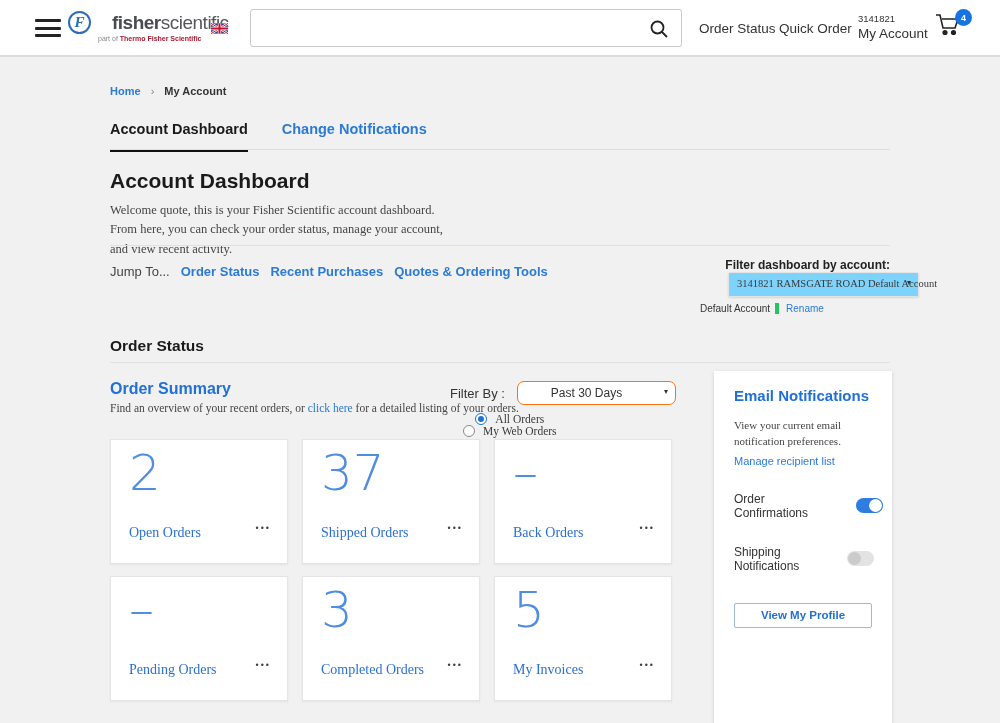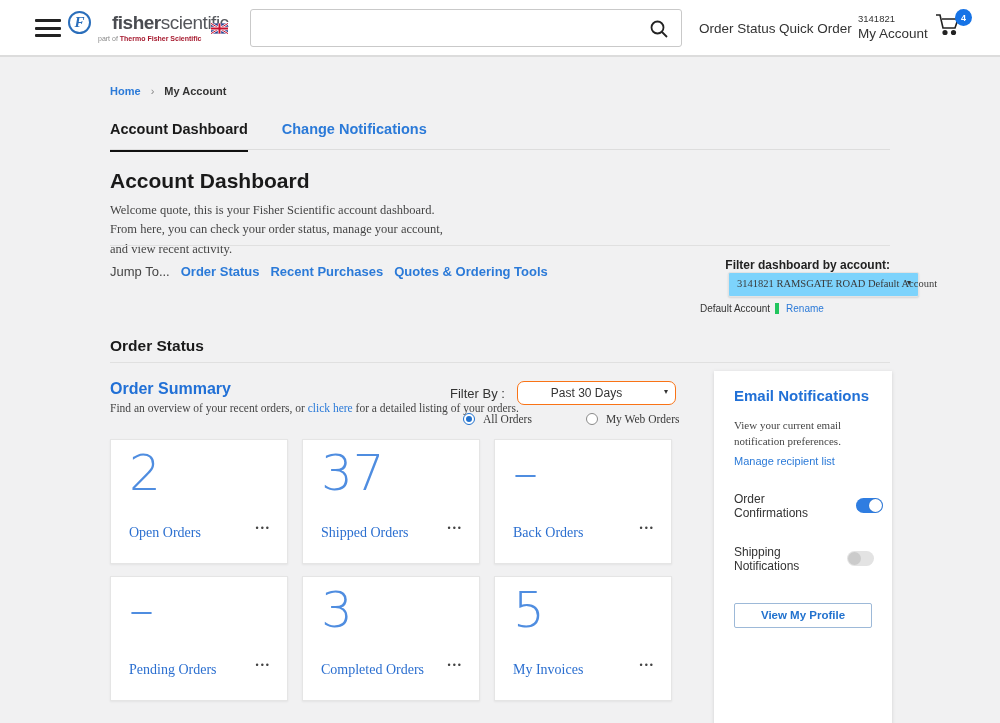--- a/index.html
+++ b/index.html
@@ -76,21 +76,21 @@
 
   
   #section-title { position:absolute; left:110px; top:337px; font-size:15.5px; font-weight:bold; color:#1a1a1a; }
   #os-title { position:absolute; left:110px; top:380px; font-size:16px; font-weight:bold; color:#2170d6; }
   #os-sub { position:absolute; left:110px; top:402px; font-family:"Liberation Serif", serif; font-size:11.5px; color:#454545; }
   #os-sub .link { color:#2b7ad8; cursor:pointer; }
   #filterby-label { position:absolute; left:450px; top:386px; font-size:13px; color:#333; }
   #filter-dd { position:absolute; left:517px; top:381px; width:159px; height:24px; background:#fff;
     border:1px solid #f97316; border-radius:7px; cursor:pointer; }
   #filter-dd .dd-text { position:absolute; left:0; right:20px; top:4px; text-align:center; font-size:12px; color:#333; }
-  #radio-row { position:absolute; left:463px; top:413px; display:flex; align-items:center; }
+  #radio-row { position:absolute; left:463px; top:413px; display:flex; align-items:center;flex-direction:column; }
   .radio-group { display:flex; align-items:center; cursor:pointer; }
   .radio { width:12px; height:12px; border:1px solid #8a8a8a; border-radius:50%; background:#fff; position:relative; }
   .radio.checked { border-color:#2272ce; }
   .radio.checked::after { content:""; position:absolute; left:2px; top:2px; width:6px; height:6px; border-radius:50%; background:#2272ce; }
   .radio-label { font-family:"Liberation Serif", serif; font-size:11.5px; color:#3a3a3a; margin-left:8px; }
   #radio-gap { width:54px; }
 
   
   #cards { position:absolute; left:110px; top:439px; display:grid;
     grid-template-columns:repeat(3,178px); grid-auto-rows:125px; column-gap:14px; row-gap:12px; }

